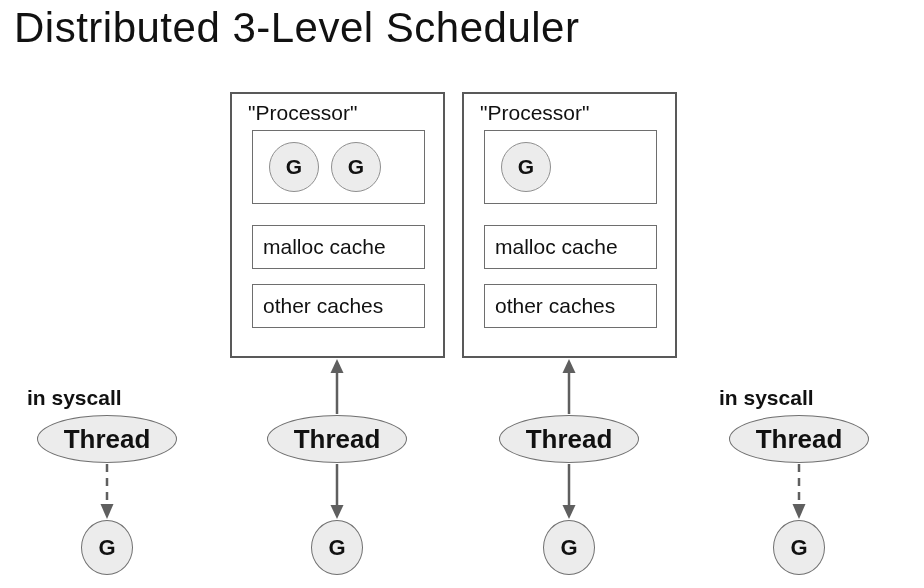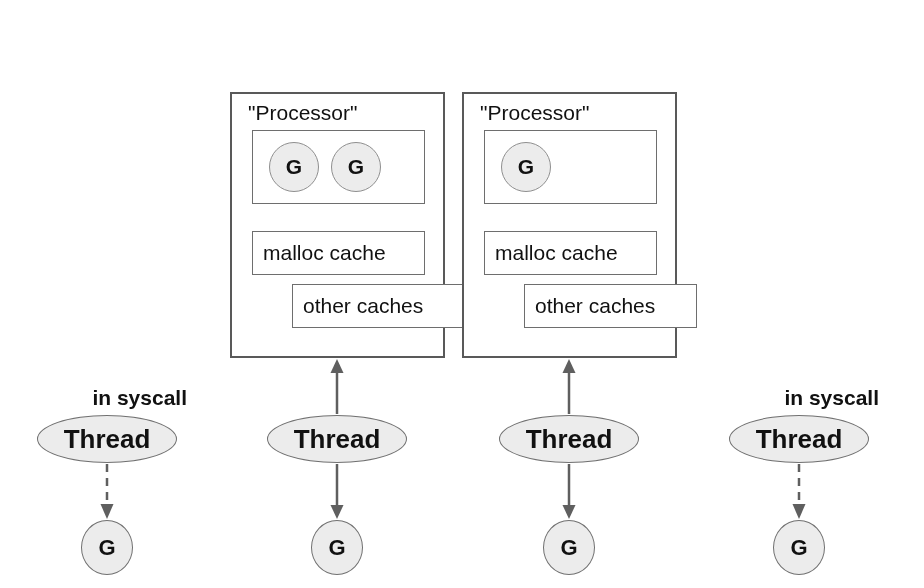--- a/index.html
+++ b/index.html
@@ -35,25 +35,25 @@
     background:#ececec;border:1.5px solid #8f8f8f;box-sizing:border-box;
     display:flex;align-items:center;justify-content:center;
     font-size:21px;font-weight:bold;color:#111;flex:0 0 auto;
   }
   .cachebox{
     position:absolute;left:20px;width:173px;height:44px;
     border:1.5px solid #6e6e6e;background:#ffffff;box-sizing:border-box;
     display:flex;align-items:center;padding-left:10px;
     font-size:21px;color:#111;white-space:nowrap;
   }
-  .cache-0{top:137px;}
-  .cache-1{top:190px;margin-left:40px;}
+  .cache-0{top:131px;}
+  .cache-1{top:190px;}
   .syscall{
     position:absolute;top:386px;width:160px;
-    text-align:right;font-size:21px;font-weight:bold;color:#111;
+    text-align:left;font-size:21px;font-weight:bold;color:#111;
   }
   .thread{
     position:absolute;top:415px;width:140px;height:48px;
     background:#ececec;border:1.5px solid #707070;border-radius:50%;
     box-sizing:border-box;
     display:flex;align-items:center;justify-content:center;
     font-size:26px;font-weight:bold;color:#111;
   }
   .gbottom{
     position:absolute;top:520px;width:52px;height:55px;
@@ -65,20 +65,21 @@
   .arrows{position:absolute;left:0;top:0;width:924px;height:588px;pointer-events:none;}
   .arrows line{stroke:#5f5f5f;stroke-width:2.5;}
   .arrows polygon{fill:#5f5f5f;}
   .dashed{stroke-dasharray:8 6;}
 </style>
 </head>
 <body>
 
 <div class="canvas">
 
+  <div class="title">Distributed 3-Level Scheduler</div>
 
   <svg class="arrows" viewBox="0 0 924 588" xmlns="http://www.w3.org/2000/svg">
 
     <g>
       <line x1="337" y1="414" x2="337" y2="372"></line>
       <polygon points="330.5,373 343.5,373 337,359"></polygon>
     </g>
 
     <g>
       <line x1="569" y1="414" x2="569" y2="372"></line>

